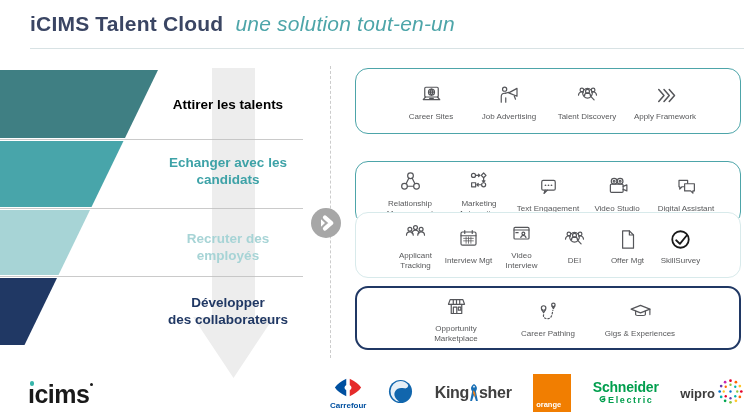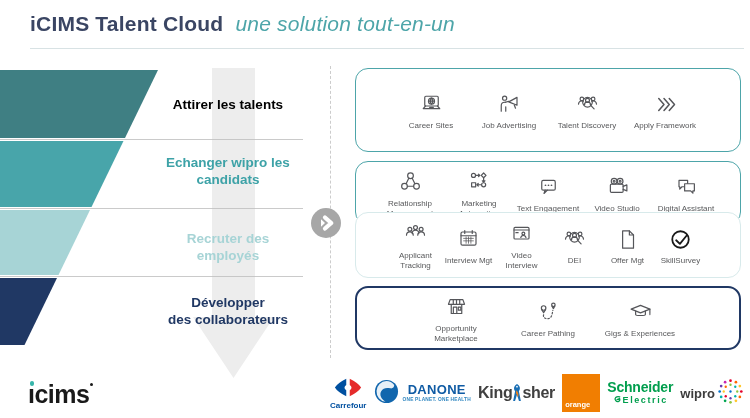--- a/index.html
+++ b/index.html
@@ -71,21 +71,21 @@
       <line x1="0" y1="77.5" x2="303" y2="77.5"></line>
       <line x1="0" y1="146.5" x2="303" y2="146.5"></line>
       <line x1="0" y1="214.5" x2="303" y2="214.5"></line>
     </g>
   </svg>
   <div id="funnel-labels">
       <div class="flabel" style="top: 96px; color: #000000;">
         <div>Attirer les talents</div>
       </div>
       <div class="flabel" style="top: 154px; color: rgb(61, 162, 167);">
-        <div>Echanger wipro les</div>
+        <div>Echanger avec les</div>
         <div>candidats</div>
       </div>
       <div class="flabel" style="top: 230px; color: rgb(167, 212, 214);">
         <div>Recruter des</div>
         <div>employés</div>
       </div>
       <div class="flabel" style="top: 294px; color: rgb(32, 56, 100);">
         <div>Développer</div>
         <div>des collaborateurs</div>
       </div>
@@ -95,21 +95,21 @@
 
   <div class="chev">
     <svg viewBox="0 0 32 32" width="32" height="32">
       <circle cx="16" cy="16" r="15" fill="#a7a7a7"></circle>
       <path d="M11,12.2 L15,16 L11,19.8 Z" fill="#ffffff"></path>
       <path d="M15,10.5 L21.3,16 L15,21.5" stroke="#ffffff" stroke-width="4.2" fill="none" stroke-linecap="round" stroke-linejoin="round"></path>
     </svg>
   </div>
 
   <div id="rows">
-      <div class="srow" style="top: 68px; height: 84px; border-color: rgb(77, 165, 169); gap: 10px;">
+      <div class="srow" style="top: 68px; height: 66px; border-color: rgb(77, 165, 169); gap: 10px;">
         <div class="sitem" style="width: 68px;">
           <span class="sicon">
             <svg viewBox="0 0 36 36" width="27" height="27" fill="none" stroke="#55565a" stroke-width="1.6" stroke-linecap="round" stroke-linejoin="round">
               <rect x="9" y="7" width="18" height="13" rx="1.5"></rect>
               <circle cx="18" cy="13.5" r="4"></circle>
               <path d="M14,13.5 h8 M18,9.5 c-2,2.5 -2,5.5 0,8 M18,9.5 c2,2.5 2,5.5 0,8"></path>
               <path d="M10,20 l-3,3.5 h22 l-3,-3.5 M15.5,21.7 h5"></path>
             </svg>
           </span>
           <span class="slabel">Career Sites</span>
@@ -324,24 +324,20 @@
             <path d="M15,2 Q5,7 2,12 Q5,17 15,22 L15,15 Q11,12 15,9 Z" fill="#0050a0"></path>
             <path d="M19,2 Q29,7 32,12 Q29,17 19,22 L19,15 Q23,12 19,9 Z" fill="#e52b2b"></path>
           </svg></span>
         <span class="carrefour-txt">Carrefour</span>
       </div>
       <div class="plogo" style="gap: 4px;">
         <span><svg viewBox="0 0 26 26" width="25" height="25">
             <circle cx="13" cy="13" r="12" fill="#1166ad"></circle>
             <path d="M13,2.2 a10.8,10.8 0 0 0 -1,21.5 c-5,-3.5 -6.5,-7.5 -4.5,-11 c2,-3.5 5.5,-4 9.5,-3 c2.2,.5 4.2,-1.2 4,-3.4 A10.8,10.8 0 0 0 13,2.2 z" fill="#ffffff" opacity=".9"></path>
           </svg></span>
-        <div class="pcol">
-          <span class="danone-txt">DANONE</span>
-          <span class="danone-tag">ONE PLANET. ONE HEALTH</span>
-        </div>
       </div>
       <div class="plogo kingfisher">
         <span>King</span>
         <span><svg viewBox="0 0 14 22" width="12" height="19" style="margin:0 -1px -3px -1px">
             <path d="M7,1 C10.5,3 11.5,6.5 9.2,9.5 L11.5,21 H9.3 L7,13.5 L4.7,21 H2.5 L4.8,9.5 C2.5,6.5 3.5,3 7,1 z" fill="#1a6fb5"></path>
             <path d="M6.2,8.5 C8.4,10.5 9.2,13.5 8.2,16.5 L5.8,12 z" fill="#f08019"></path>
             <circle cx="7" cy="4.2" r="1" fill="#ffffff"></circle>
           </svg></span>
         <span>sher</span>
       </div>

